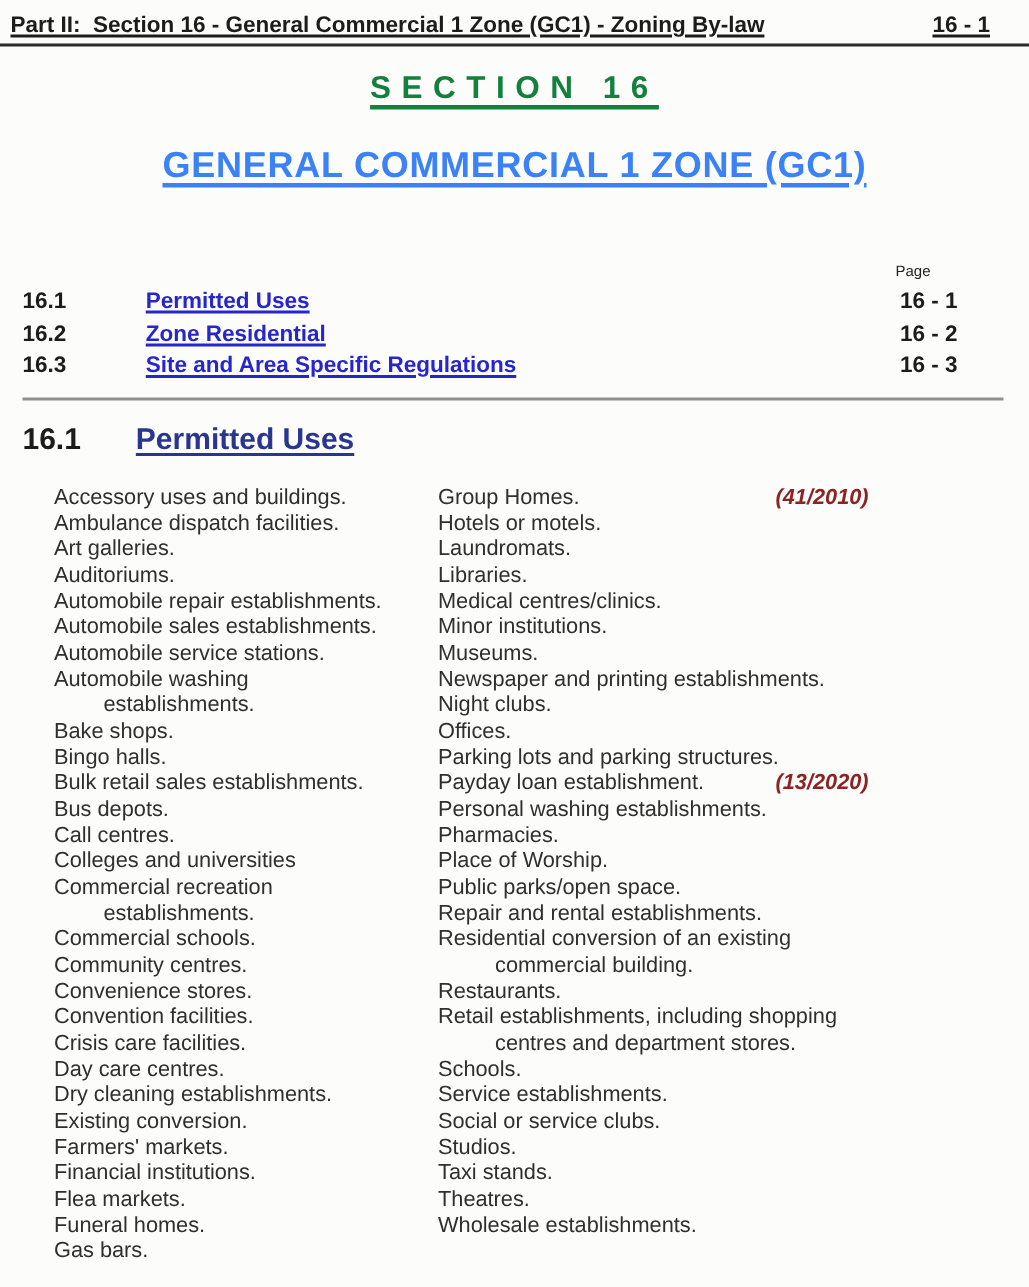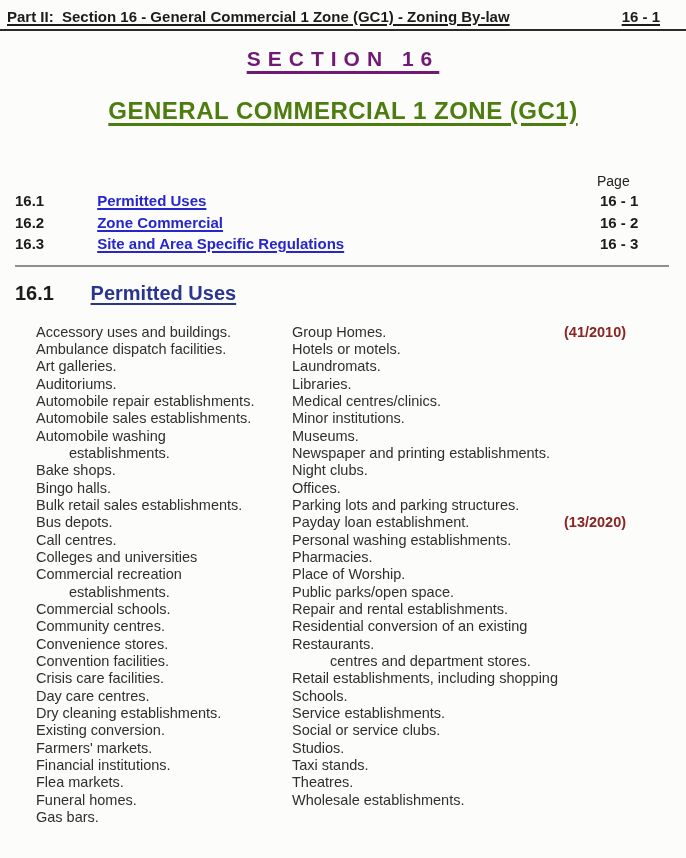--- a/index.html
+++ b/index.html
@@ -18,37 +18,37 @@
   }
   .doc-header .u {
     text-decoration:underline; text-decoration-thickness:1.5px;
     text-underline-offset:2px; white-space:pre;
   }
   .header-rule { border-top:2.5px solid #2b2b2b; margin-top:4px; }
 
   
   .sec-title {
     margin-top:16px; text-align:center;
-    font-size:21px; font-weight:bold; letter-spacing:7px; color:#701a75;
+    font-size:21px; font-weight:bold; letter-spacing:7px; color:#15803d;
   }
   .sec-title .u {
     text-decoration:underline; text-decoration-thickness:2.5px; text-underline-offset:5px;
   }
   .zone-title {
     margin-top:26px; text-align:center;
-    font-size:24px; font-weight:bold; letter-spacing:0.5px; color:#4d7c0f;
+    font-size:24px; font-weight:bold; letter-spacing:0.5px; color:#3b82f6;
   }
   .zone-title .u {
     text-decoration:underline; text-decoration-thickness:3px; text-underline-offset:4px;
   }
 
   
   .toc { margin-top:48px; font-size:15px; font-weight:bold; }
   .toc-page-label {
-    margin-left:597px; font-weight:normal; font-size:14px;
+    margin-left:597px; font-weight:normal; font-size:10px;
     color:#222; line-height:17px;
   }
   .toc-row { position:relative; padding-left:15px; line-height:21.5px; }
   .toc-num { display:inline-block; width:78px; color:#1c1c1c; }
   .toc-link {
     color:#2626cc; cursor:pointer;
     text-decoration:underline; text-decoration-thickness:2px; text-underline-offset:2px;
   }
   .toc-pagenum { position:absolute; left:600px; top:0; color:#1c1c1c; }
   .toc-rule { margin:10px 17px 0 15px; border-top:2px solid #8f8f8f; }
@@ -63,21 +63,21 @@
 
   
   .uses { display:flex; margin-top:19px; font-size:14.5px; line-height:17.35px; color:#2f2f2f; }
   .col-left  { margin-left:36px; width:256px; }
   .col-right { width:346px; position:relative; }
   .use-item { position:relative; white-space:nowrap; }
   .col-left  .indent { padding-left:33px; }
   .col-right .indent { padding-left:38px; }
   .note {
     position:absolute; left:225px; top:0;
-    color:#8b2423; font-weight:bold; white-space:nowrap;margin-left:47px;
+    color:#8b2423; font-style:italic; font-weight:bold; white-space:nowrap;
   }
 </style>
 </head>
 <body>
 
 <div class="page">
 
   <div class="doc-header">
     <span class="u">Part II:  Section 16 - General Commercial 1 Zone (GC1) - Zoning By-law</span>
     <span class="u">16 - 1</span>
@@ -95,21 +95,21 @@
   <div class="toc">
     <div class="toc-page-label">Page</div>
 
     <div class="toc-row">
       <span class="toc-num">16.1</span>
       <span class="toc-link">Permitted Uses</span>
       <span class="toc-pagenum">16 - 1</span>
     </div>
     <div class="toc-row">
       <span class="toc-num">16.2</span>
-      <span class="toc-link">Zone Commercial</span>
+      <span class="toc-link">Zone Residential</span>
       <span class="toc-pagenum">16 - 2</span>
     </div>
     <div class="toc-row">
       <span class="toc-num">16.3</span>
       <span class="toc-link">Site and Area Specific Regulations</span>
       <span class="toc-pagenum">16 - 3</span>
     </div>
 
     <div class="toc-rule"></div>
   </div>
@@ -120,20 +120,21 @@
   </div>
 
   <div class="uses">
     <div class="col-left">
         <div class="use-item">Accessory uses and buildings.</div>
         <div class="use-item">Ambulance dispatch facilities.</div>
         <div class="use-item">Art galleries.</div>
         <div class="use-item">Auditoriums.</div>
         <div class="use-item">Automobile repair establishments.</div>
         <div class="use-item">Automobile sales establishments.</div>
+        <div class="use-item">Automobile service stations.</div>
         <div class="use-item">Automobile washing</div>
         <div class="use-item indent">establishments.</div>
         <div class="use-item">Bake shops.</div>
         <div class="use-item">Bingo halls.</div>
         <div class="use-item">Bulk retail sales establishments.</div>
         <div class="use-item">Bus depots.</div>
         <div class="use-item">Call centres.</div>
         <div class="use-item">Colleges and universities</div>
         <div class="use-item">Commercial recreation</div>
         <div class="use-item indent">establishments.</div>
@@ -163,23 +164,24 @@
         <div class="use-item">Night clubs.</div>
         <div class="use-item">Offices.</div>
         <div class="use-item">Parking lots and parking structures.</div>
         <div class="use-item">Payday loan establishment.<span class="note">(13/2020)</span></div>
         <div class="use-item">Personal washing establishments.</div>
         <div class="use-item">Pharmacies.</div>
         <div class="use-item">Place of Worship.</div>
         <div class="use-item">Public parks/open space.</div>
         <div class="use-item">Repair and rental establishments.</div>
         <div class="use-item">Residential conversion of an existing</div>
+        <div class="use-item indent">commercial building.</div>
         <div class="use-item">Restaurants.</div>
+        <div class="use-item">Retail establishments, including shopping</div>
         <div class="use-item indent">centres and department stores.</div>
-        <div class="use-item">Retail establishments, including shopping</div>
         <div class="use-item">Schools.</div>
         <div class="use-item">Service establishments.</div>
         <div class="use-item">Social or service clubs.</div>
         <div class="use-item">Studios.</div>
         <div class="use-item">Taxi stands.</div>
         <div class="use-item">Theatres.</div>
         <div class="use-item">Wholesale establishments.</div>
       </div>
   </div>
 

